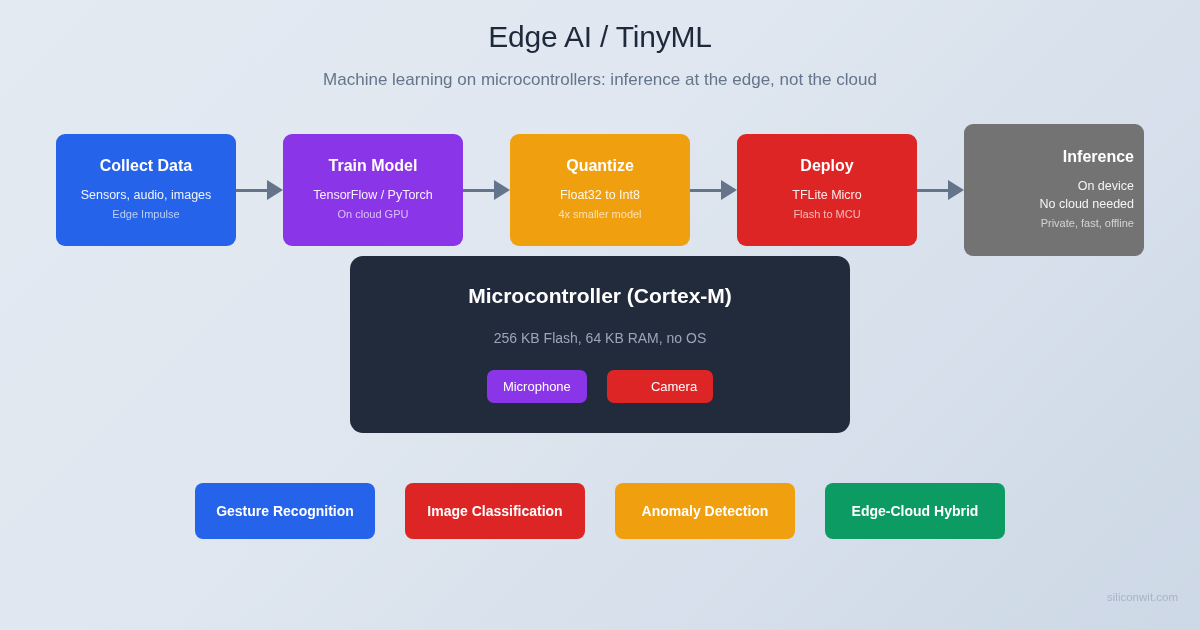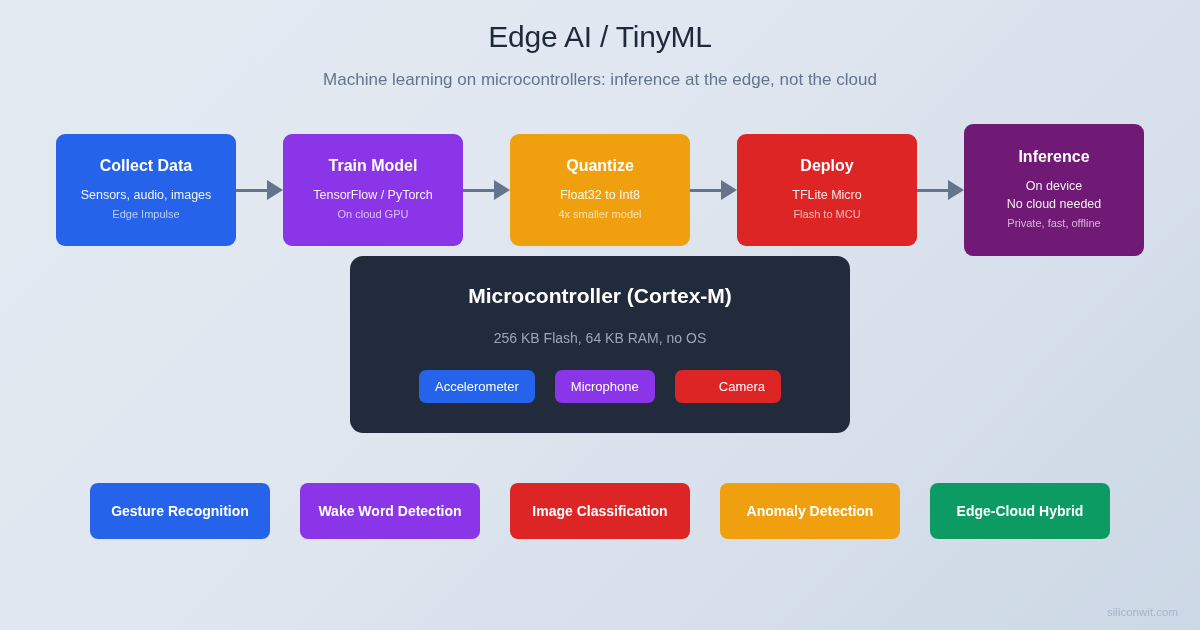--- a/index.html
+++ b/index.html
@@ -156,21 +156,21 @@
     color: #ffffff;
     font-size: 14px;
     font-weight: bold;
     text-align: center;
   }
 
   
   .watermark {
     position: absolute;
     right: 22px;
-    bottom: 12px;
+    bottom: 27px;
     font-size: 11.5px;
     color: #a8b4c6;
   }
 </style>
 </head>
 <body>
 
 <div class="header">
   <div class="page-title">Edge AI / TinyML</div>
   <div class="page-subtitle">Machine learning on microcontrollers: inference at the edge, not the cloud</div>
@@ -206,41 +206,39 @@
     </div>
     <div class="stage" style="background: rgb(221, 37, 37);">
       <div class="stage-title">Deploy</div>
       <div class="stage-line1">TFLite Micro</div>
       <div class="stage-line3">Flash to MCU</div>
     </div>
     <div class="arrow">
       <div class="shaft"></div>
       <div class="head"></div>
     </div>
-    <div class="stage stage-tall" style="background: #701a75;">
+    <div class="stage stage-tall" style="background: #737373; align-items: flex-end;">
       <div class="stage-title">Inference</div>
       <div class="stage-line1">On device</div>
       <div class="stage-line2">No cloud needed</div>
       <div class="stage-line3">Private, fast, offline</div>
     </div>
   </div>
 
 <div class="mcu-wrap">
   <div class="mcu-panel">
     <div class="mcu-title">Microcontroller (Cortex-M)</div>
     <div class="mcu-spec">256 KB Flash, 64 KB RAM, no OS</div>
     <div class="mcu-chips" id="mcu-chips">
-        <div class="chip" style="background: rgb(37, 99, 235);">Accelerometer</div>
         <div class="chip" style="background: rgb(139, 53, 232);">Microphone</div>
         <div class="chip" style="background: rgb(221, 37, 37); padding-left: 44px;">Camera</div>
       </div>
   </div>
 </div>
 
 <div class="tags" id="tags">
     <div class="tag" style="background: rgb(37, 99, 235);">Gesture Recognition</div>
-    <div class="tag" style="background: rgb(139, 53, 232);">Wake Word Detection</div>
     <div class="tag" style="background: rgb(221, 37, 37);">Image Classification</div>
     <div class="tag" style="background: rgb(240, 160, 15);">Anomaly Detection</div>
     <div class="tag" style="background: rgb(13, 155, 100);">Edge-Cloud Hybrid</div>
   </div>
 
 <div class="watermark">siliconwit.com</div>
 
 </body></html>

